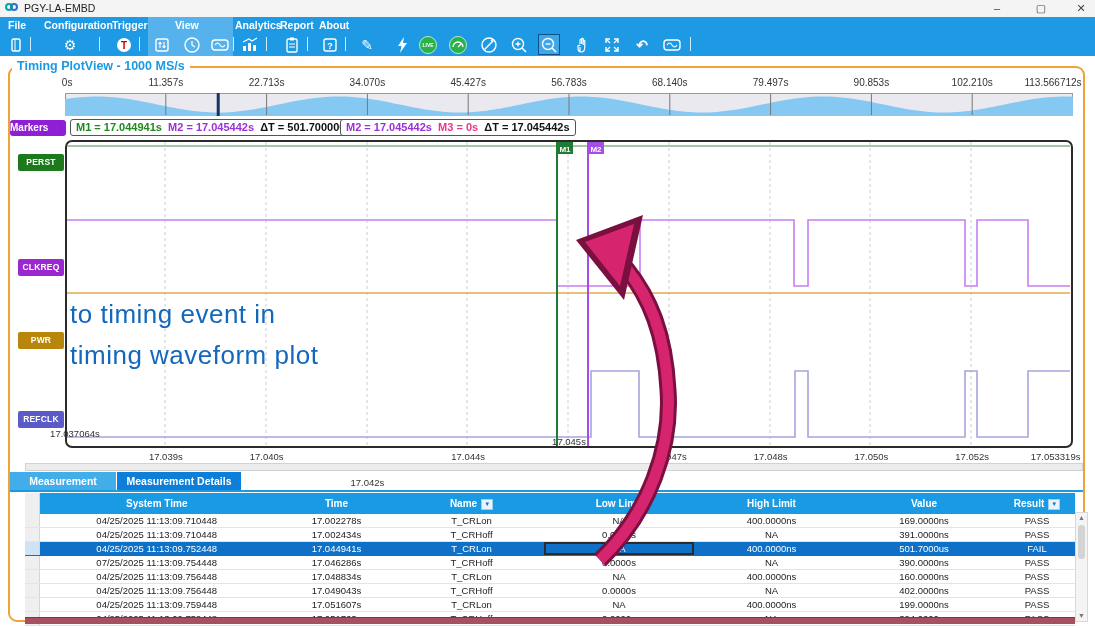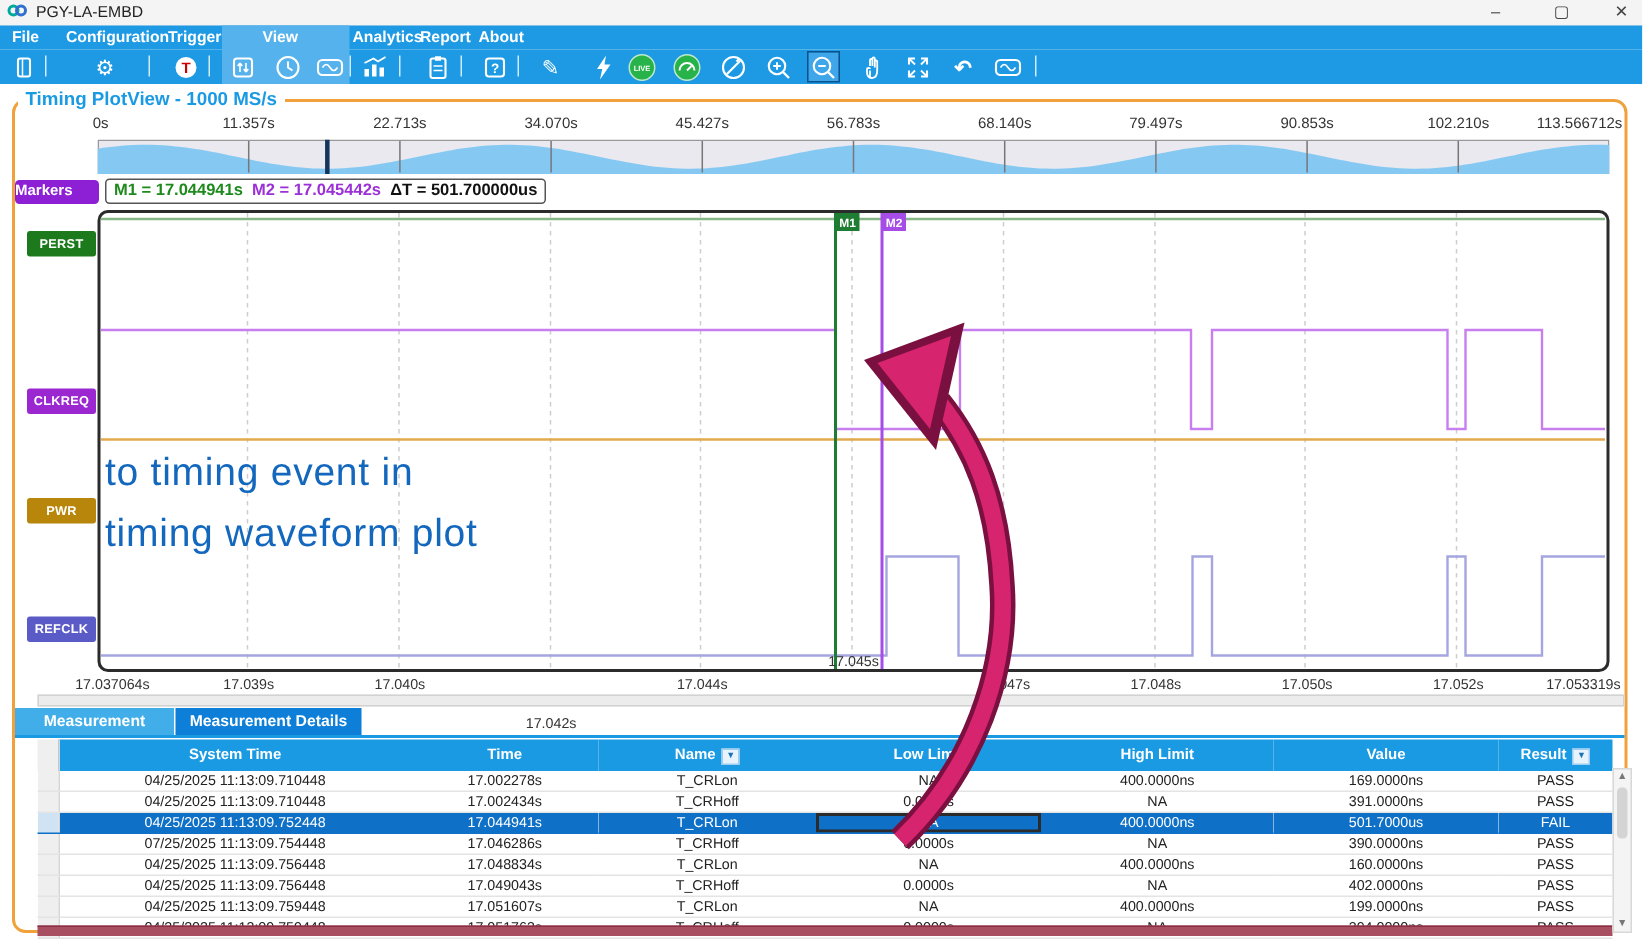--- a/index.html
+++ b/index.html
@@ -250,20 +250,25 @@
         <line x1="806.4" y1="1" x2="806.4" y2="22" stroke="#777" stroke-width="1"></line>
         <line x1="907.1999999999999" y1="1" x2="907.1999999999999" y2="22" stroke="#777" stroke-width="1"></line>
         <rect x="151.716" y="0" width="3" height="23" fill="#16355e"></rect>
       </svg></div>
 
   <div class="markers-badge">Markers</div>
   <div class="mbox mbox1">
     <span class="seg-green">M1 = 17.044941s</span>&nbsp;
     <span class="seg-purple">M2 = 17.045442s</span>&nbsp;
     <span class="seg-black">ΔT = 501.700000us</span>
+  </div>
+  <div class="mbox mbox2">
+    <span class="seg-purple">M2 = 17.045442s</span>&nbsp;
+    <span class="seg-pink">M3 = 0s</span>&nbsp;
+    <span class="seg-black">ΔT = 17.045442s</span>
   </div>
 
   <div class="plot">
     <svg id="wf-svg" width="1004" height="304" viewBox="67 142 1004 304">
         <line x1="165" y1="142" x2="165" y2="446" stroke="#cdcdcd" stroke-width="1" stroke-dasharray="3 3"></line>
         <line x1="266" y1="142" x2="266" y2="446" stroke="#cdcdcd" stroke-width="1" stroke-dasharray="3 3"></line>
         <line x1="367" y1="142" x2="367" y2="446" stroke="#cdcdcd" stroke-width="1" stroke-dasharray="3 3"></line>
         <line x1="467" y1="142" x2="467" y2="446" stroke="#cdcdcd" stroke-width="1" stroke-dasharray="3 3"></line>
         <line x1="568" y1="142" x2="568" y2="446" stroke="#cdcdcd" stroke-width="1" stroke-dasharray="3 3"></line>
         <line x1="669" y1="142" x2="669" y2="446" stroke="#cdcdcd" stroke-width="1" stroke-dasharray="3 3"></line>
@@ -287,21 +292,21 @@
   <div class="sig-badge" style="top: 259px; background: rgb(155, 39, 208);">CLKREQ</div>
   <div class="sig-badge" style="top: 332px; background: rgb(184, 134, 11);">PWR</div>
   <div class="sig-badge" style="top: 411px; background: rgb(91, 91, 200);">REFCLK</div>
 
   <div class="annotation">
     <div>to timing event in</div>
     <div>timing waveform plot</div>
   </div>
 
   <div id="bt-axis">
-      <span class="bt-label" style="left: 65px; top: 451px; transform: translateX(-30%);">17.037064s</span>
+      <span class="bt-label" style="left: 65px; top: 428px; transform: translateX(-30%);">17.037064s</span>
       <span class="bt-label" style="left: 165.8px; top: 451px;">17.039s</span>
       <span class="bt-label" style="left: 266.6px; top: 451px;">17.040s</span>
       <span class="bt-label" style="left: 367.4px; top: 477px; text-align: right;">17.042s</span>
       <span class="bt-label" style="left: 468.2px; top: 451px;">17.044s</span>
       <span class="bt-label" style="left: 569px; top: 436px;">17.045s</span>
       <span class="bt-label" style="left: 669.8px; top: 451px;">17.047s</span>
       <span class="bt-label" style="left: 770.6px; top: 451px;">17.048s</span>
       <span class="bt-label" style="left: 871.4px; top: 451px;">17.050s</span>
       <span class="bt-label" style="left: 972.2px; top: 451px;">17.052s</span>
       <span class="bt-label" style="left: 1073px; top: 451px; transform: translateX(-85%);">17.053319s</span>

